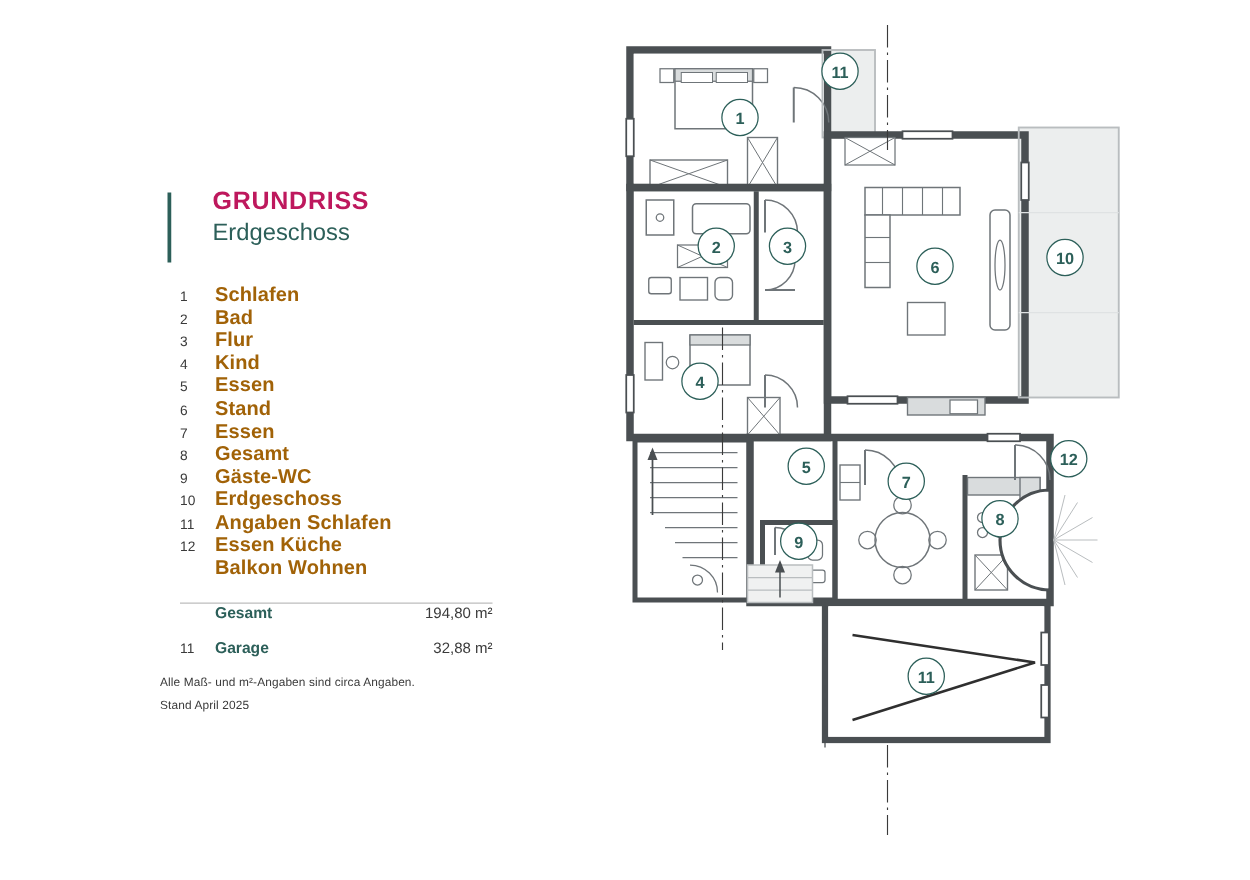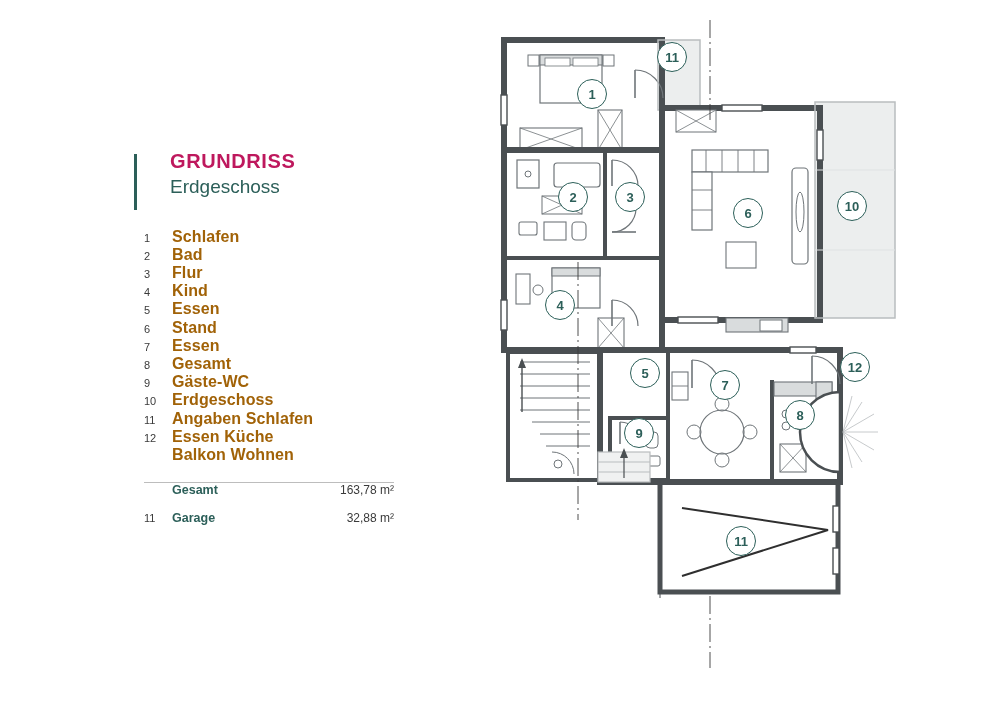--- a/index.html
+++ b/index.html
@@ -198,29 +198,33 @@
       <div class="legend-row">
         <span class="legend-num"></span>
         <span class="legend-label">Balkon Wohnen</span>
       </div>
     </div>
 
     <div class="totals">
       <div class="total-row">
         <span class="total-num"></span>
         <span class="total-label">Gesamt</span>
-        <span class="total-value">163,78 m²</span>
+        <span class="total-value">194,80 m²</span>
       </div>
       <div class="total-row">
         <span class="total-num">11</span>
         <span class="total-label">Garage</span>
         <span class="total-value">32,88 m²</span>
       </div>
     </div>
 
+    <div class="footnotes">
+      <div class="footnote">Alle Maß- und m²-Angaben sind circa Angaben.</div>
+      <div class="footnote">Stand April 2025</div>
+    </div>
 
   </div>
 
   <div id="plan">
     <svg width="540" height="704" viewBox="0 0 540 704" xmlns="http://www.w3.org/2000/svg">
 
       <defs>
         <pattern id="hatch" width="6" height="6" patternTransform="rotate(45)" patternUnits="userSpaceOnUse">
           <line x1="0" y1="0" x2="0" y2="6" stroke="#b9bdbf" stroke-width="1"></line>
         </pattern>

